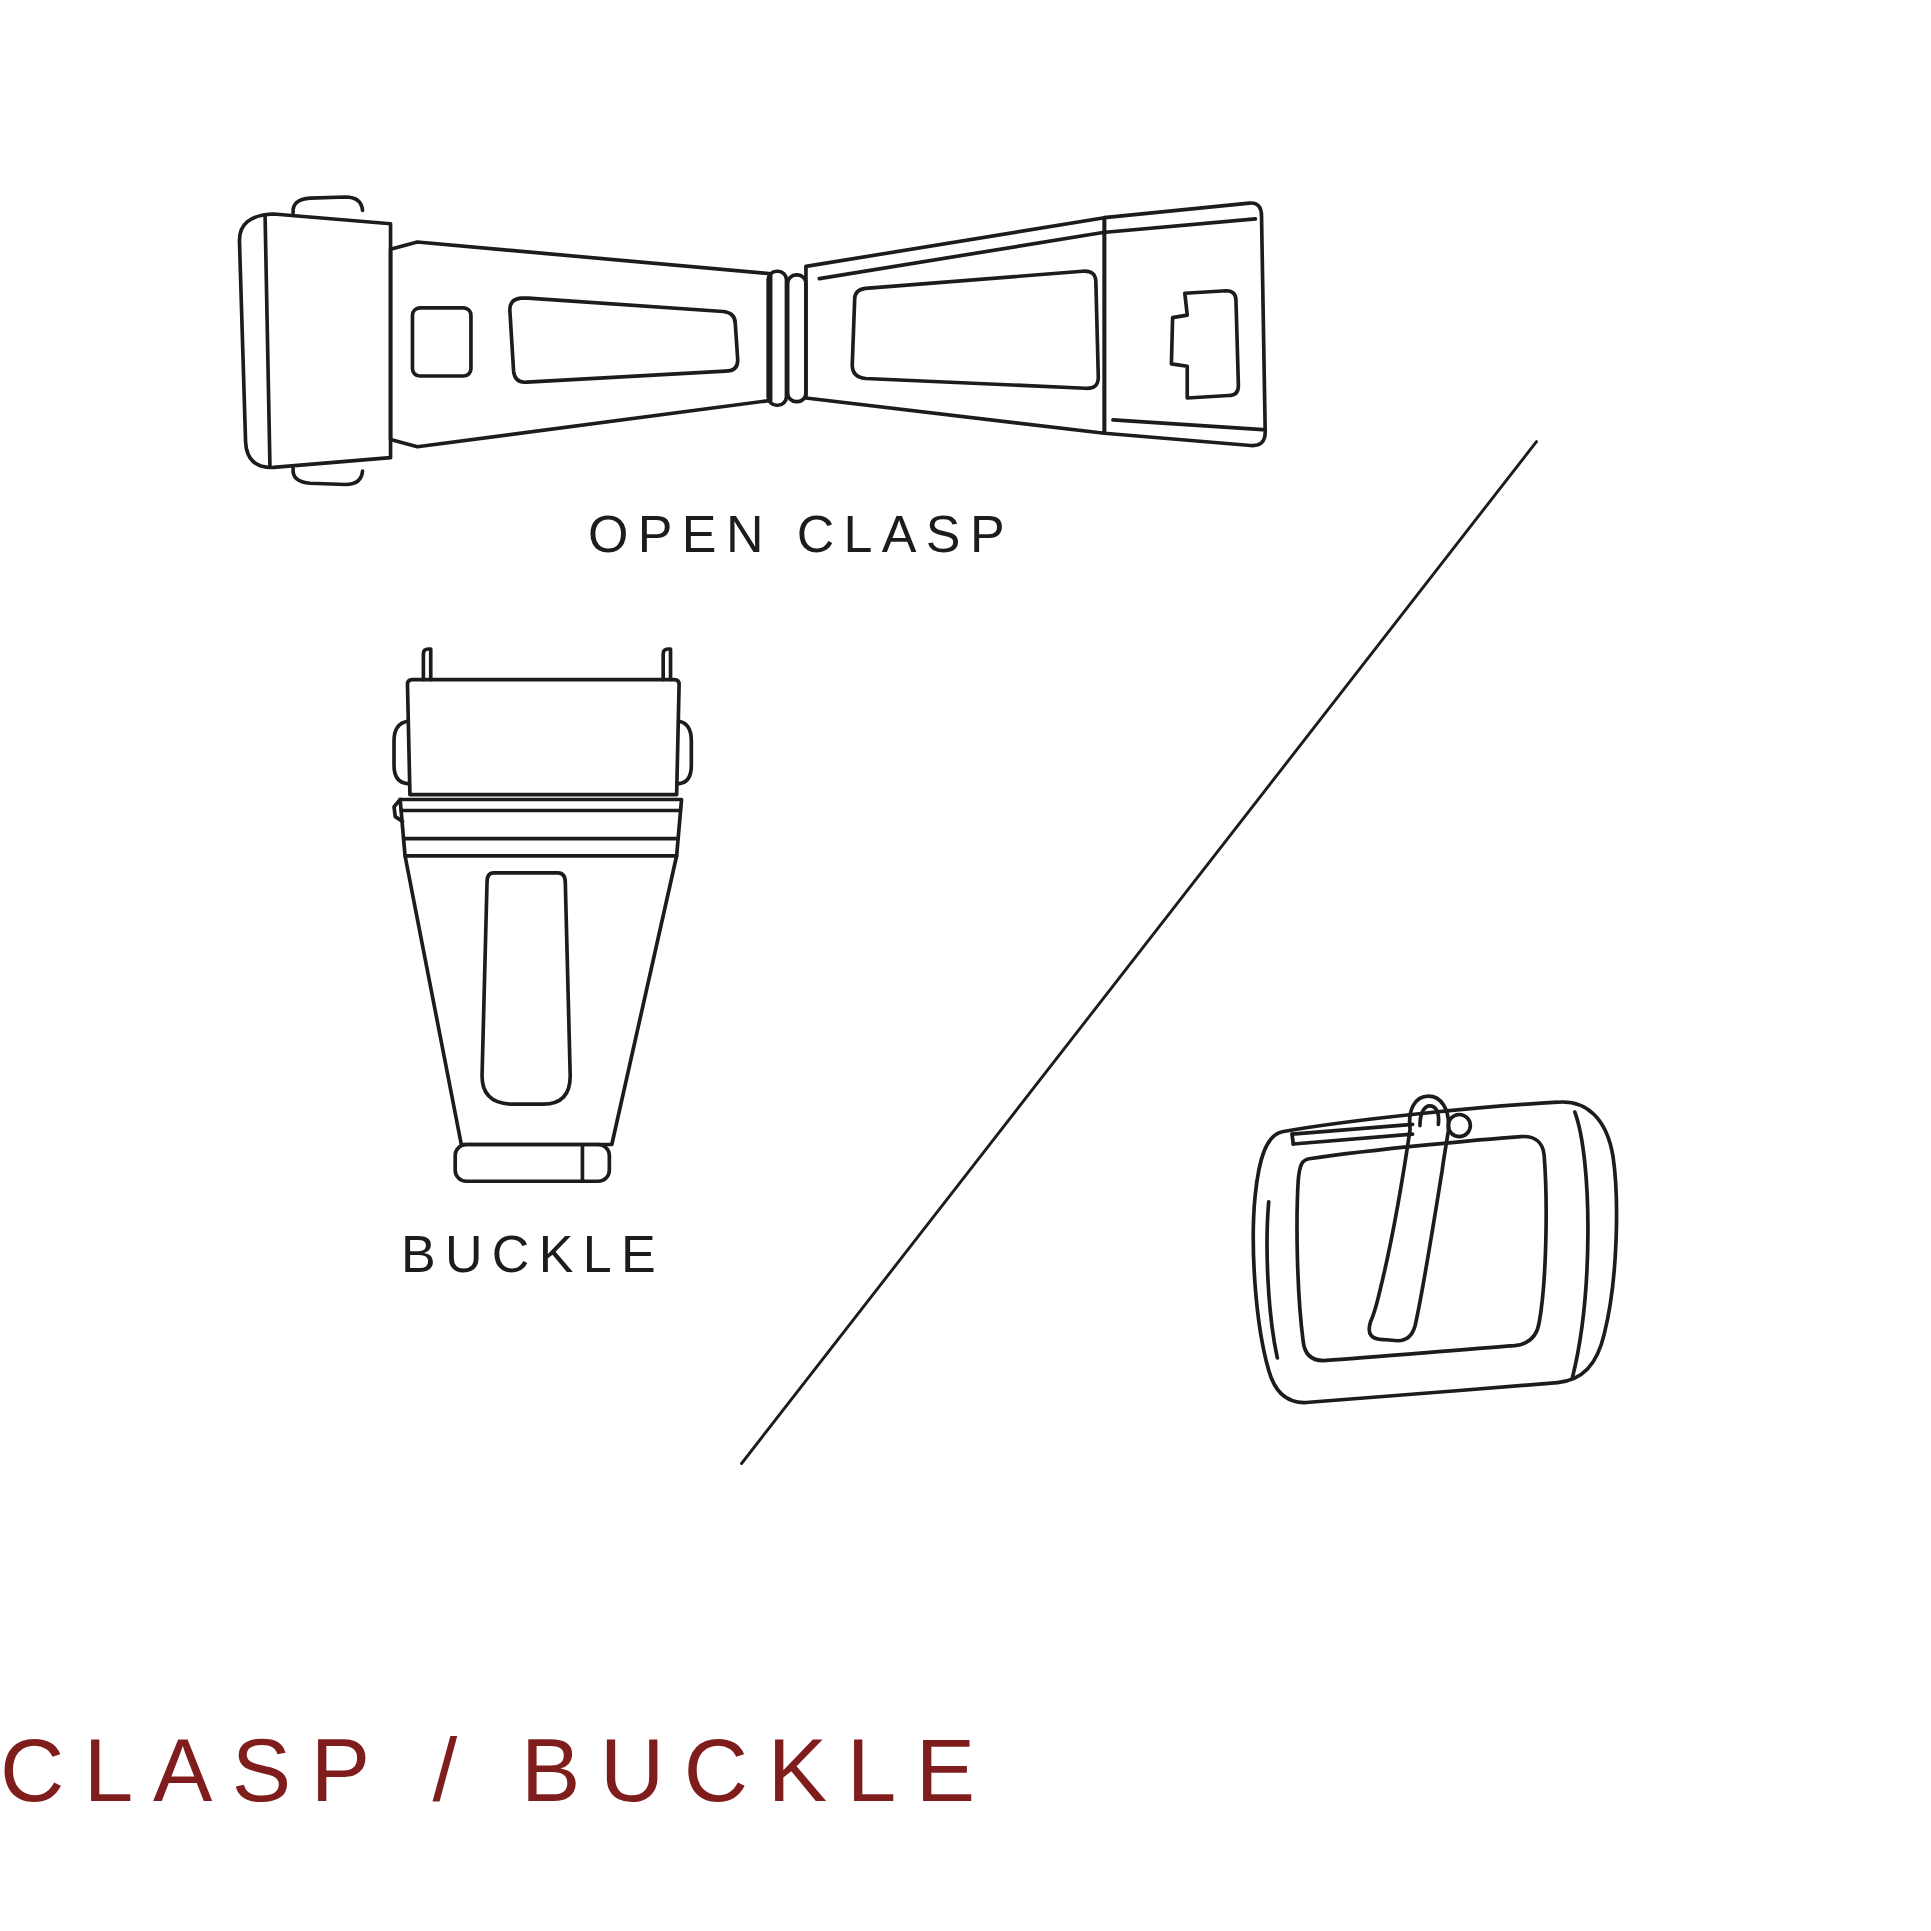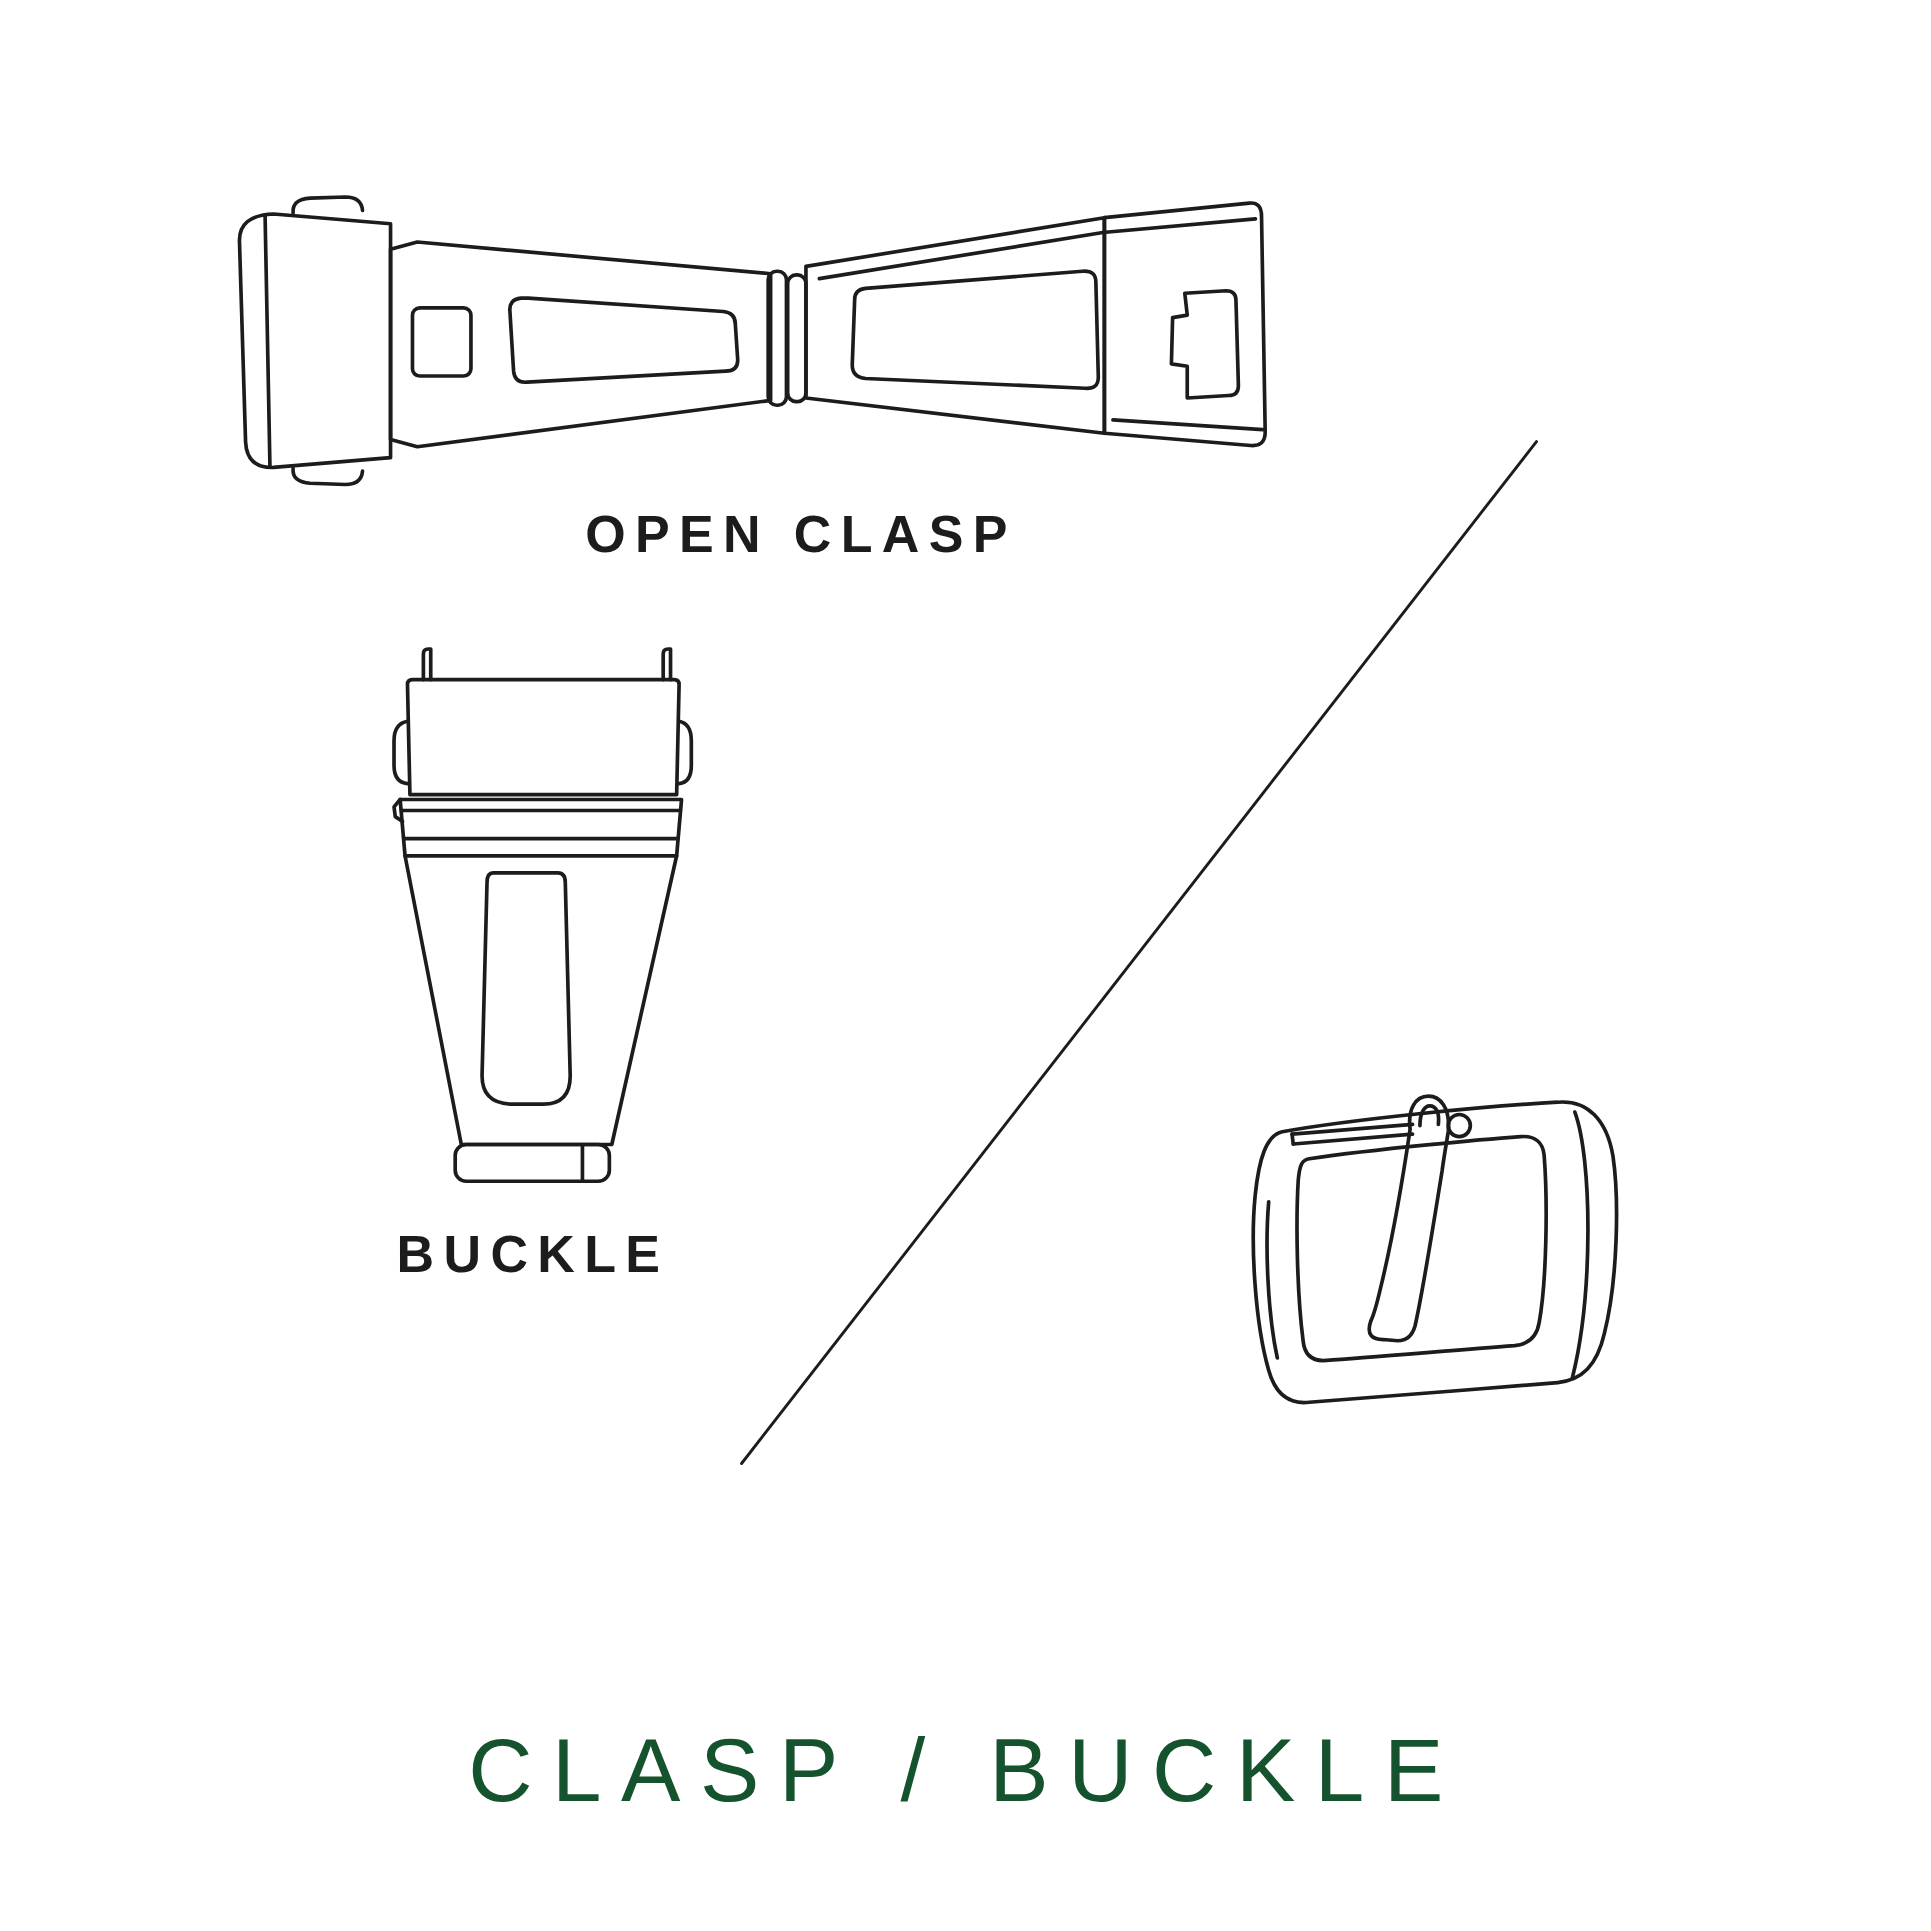--- a/index.html
+++ b/index.html
@@ -32,37 +32,37 @@
   .divider {
     position: absolute;
     left: 729px; top: 430px;
     width: 821px; height: 1048px;
   }
 
   .label {
     position: absolute;
     color: #1c1c1c;
     font-size: 52px;
-    font-weight: 700;
+    font-weight: 400;
     letter-spacing: 0.18em;
     text-align: center;
     white-space: nowrap;
   }
   .label-open-clasp { left: 386px; width: 830px; top: 504px; }
   .label-closed     { left: 340px; width: 386px; top: 1224px; }
 
   .title {
     position: absolute;
     left: 0; width: 1931px;
     top: 1719px;
-    color: #14532d;
+    color: #7f1d1d;
     font-size: 89px;
     font-weight: 400;
     letter-spacing: 0.22em;
-    text-align: center;
+    text-align: left;
     white-space: nowrap;
   }
 </style>
 </head>
 <body>
 
 <div class="canvas">
 
   <figure class="fig-open-clasp" aria-label="open-clasp-line-drawing">
     <svg viewBox="0 0 880 260">

